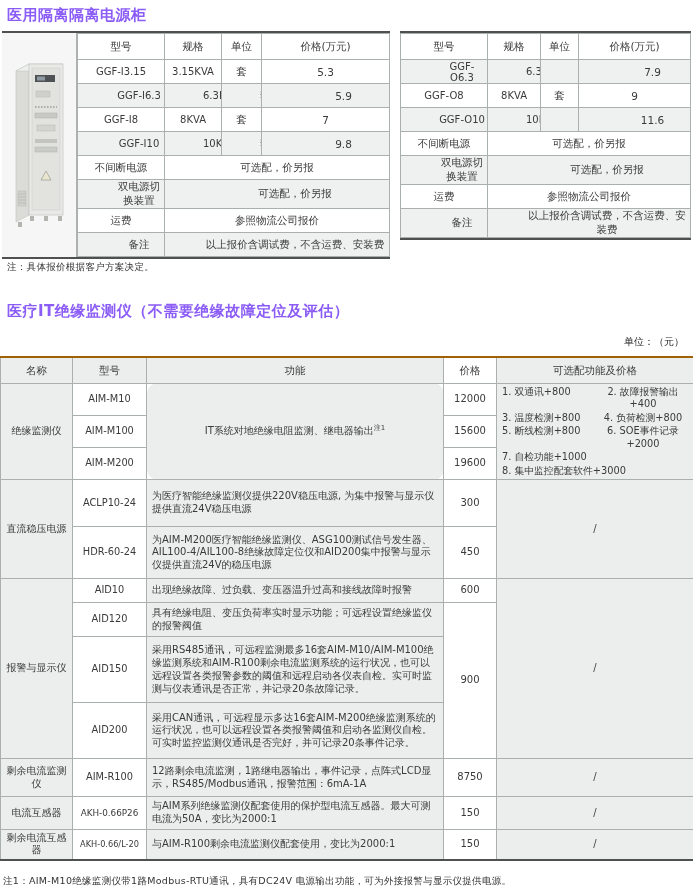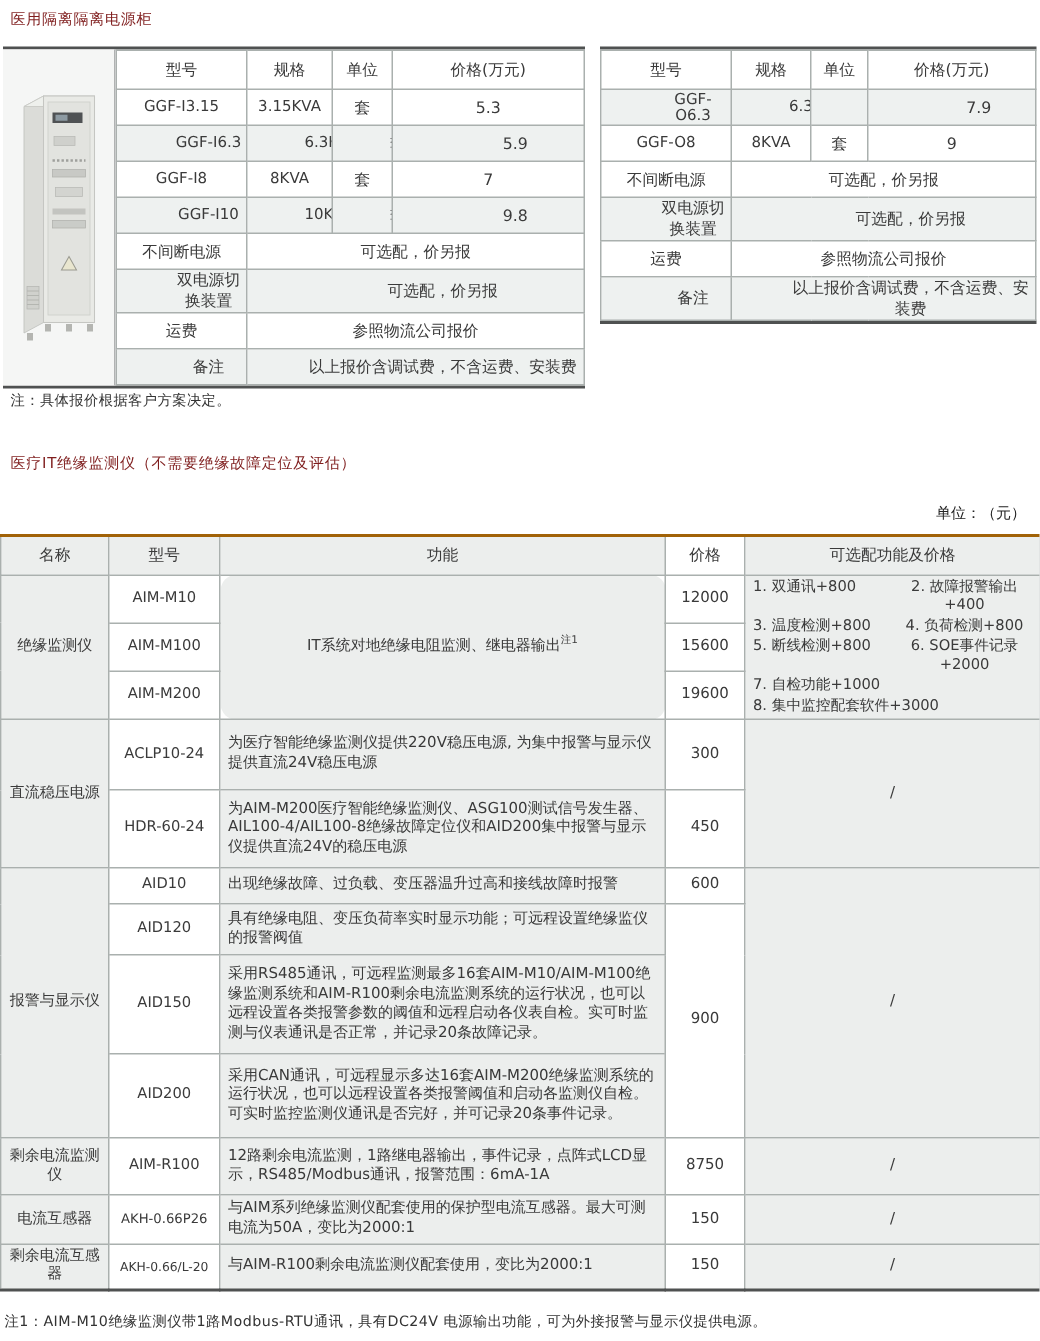--- a/index.html
+++ b/index.html
@@ -1,21 +1,21 @@
 <!DOCTYPE html>
 <html><head>
 <meta charset="utf-8">
 <style>
   html,body{margin:0;padding:0;}
   body{
     width:693px;height:894px;position:relative;background:#ffffff;
     font-family:"DejaVu Sans","Liberation Sans",sans-serif;
     color:#3a3a3a;-webkit-font-smoothing:antialiased;
   }
-  .sec-title{position:absolute;left:7px;font-size:10px;font-weight:normal;color:#7f1d1d;letter-spacing:0.5px;}
+  .sec-title{position:absolute;left:7px;font-size:15px;font-weight:bold;color:#8b5cf6;letter-spacing:0.5px;}
   .small-note{position:absolute;font-size:9.5px;color:#333;letter-spacing:0.3px;}
   .unit-label{position:absolute;font-size:10px;color:#222;}
 
   
   .price-block{position:absolute;top:31px;border-top:2px solid #4f5151;border-bottom:2px solid #4f5151;display:flex;}
   .photo-cell{width:74px;background:#f5f6f5;border-right:1px solid #b0b2b2;position:relative;}
   table.t1{border-collapse:collapse;table-layout:fixed;font-size:10.5px;}
   table.t1 td{border:1px solid #aab0ae;text-align:center;vertical-align:middle;padding:0 2px;height:23px;color:#3a3a3a;overflow:hidden;}
   table.t1 tr.hd td{height:25px;background:#ffffff;}
   table.t1 tr.shade td{background:#eef1f0;padding-left:38px;}
@@ -159,20 +159,26 @@
       <td class="mono">6.3KVA</td>
       <td>套</td>
       <td>7.9</td>
     </tr>
     <tr>
       <td class="mono">GGF-O8</td>
       <td class="mono">8KVA</td>
       <td>套</td>
       <td>9</td>
     </tr>
+    <tr class="shade">
+      <td class="mono">GGF-O10</td>
+      <td class="mono">10KVA</td>
+      <td>套</td>
+      <td>11.6</td>
+    </tr>
     <tr>
       <td>不间断电源</td>
       <td colspan="3">可选配，价另报</td>
     </tr>
     <tr class="shade">
       <td>双电源切换装置</td>
       <td colspan="3">可选配，价另报</td>
     </tr>
     <tr>
       <td>运费</td>

